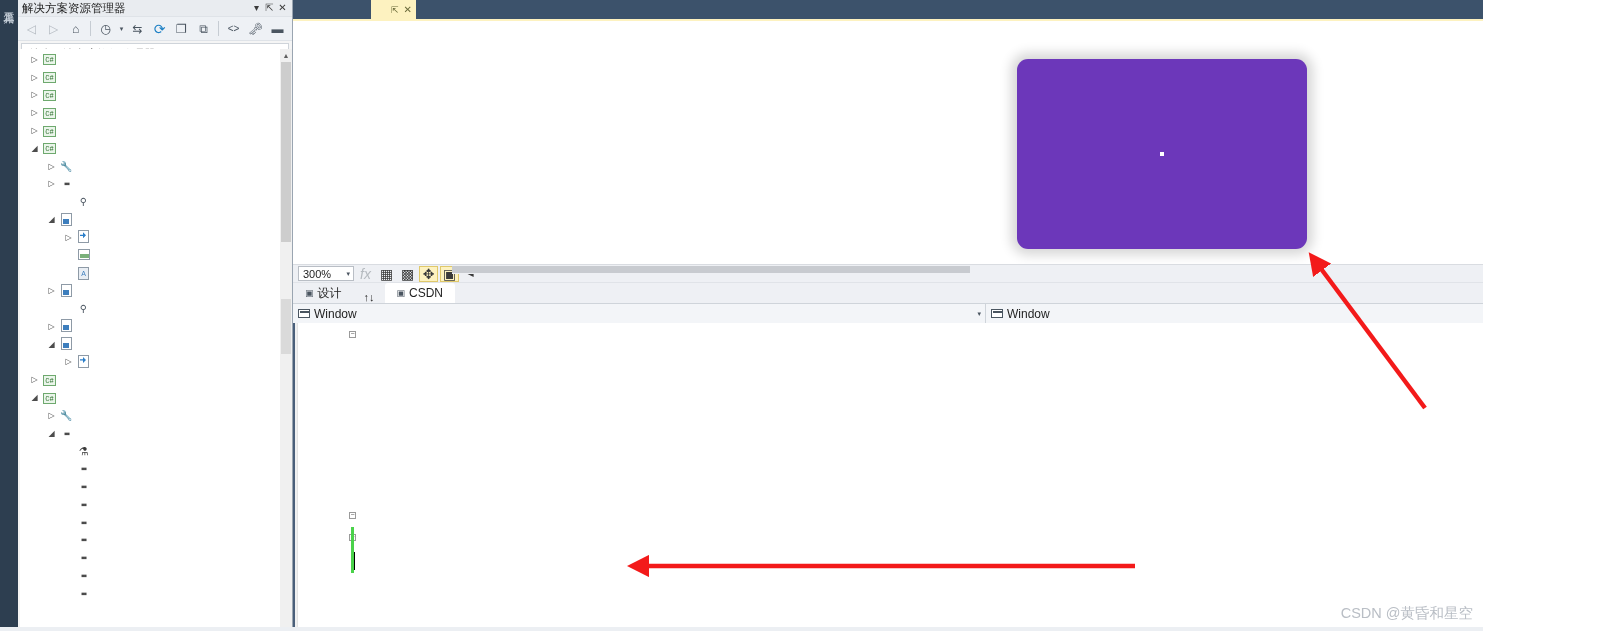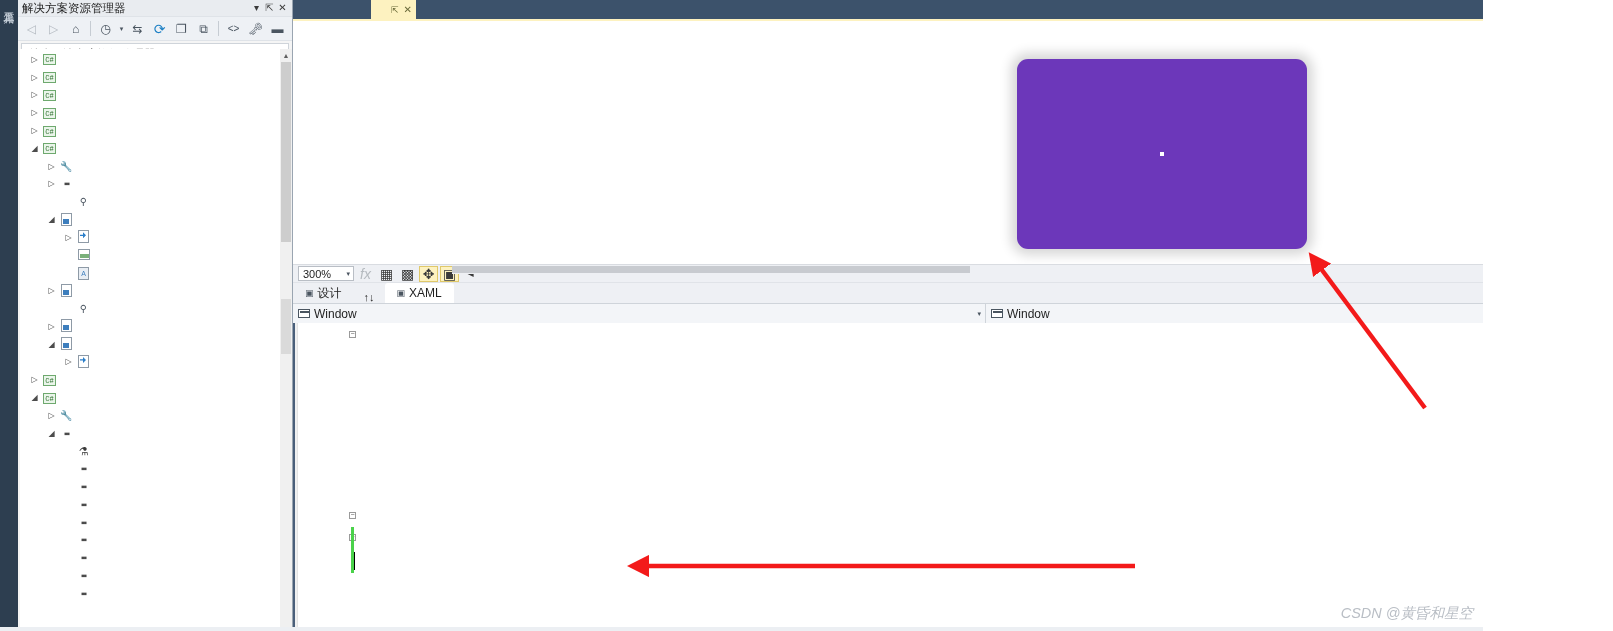--- a/index.html
+++ b/index.html
@@ -320,21 +320,20 @@
   }
 
   
   .arrows { position: absolute; left: 0; top: 0; width: 1613px; height: 631px; pointer-events: none; }
 
   
   .watermark {
     position: absolute; right: 10px; bottom: 8px;
     font-size: 14.5px; color: #b9bec5;
     white-space: nowrap;
-    font-style: italic;
   }
   .botbar {
     position: absolute; left: 0; bottom: 0; right: 0; height: 4px;
     background: #eceff3;
   }
 </style>
 </head>
 <body>
 
 <div id="root">
@@ -629,21 +628,21 @@
   </div>
 
   <div class="dx-tabs">
     <div class="dx-tab">
       <span class="dx-ico">▣</span>
       <span>设计</span>
     </div>
     <div class="dx-swap">↑↓</div>
     <div class="dx-tab active">
       <span class="dx-ico">▣</span>
-      <span>XAML</span>
+      <span>CSDN</span>
     </div>
   </div>
 
   <div class="nav-bar">
     <div class="nav-left">
       <span class="nv">
         <span class="mini-win"></span>
         <span>Window</span>
       </span>
       <span class="cv">▾</span>

